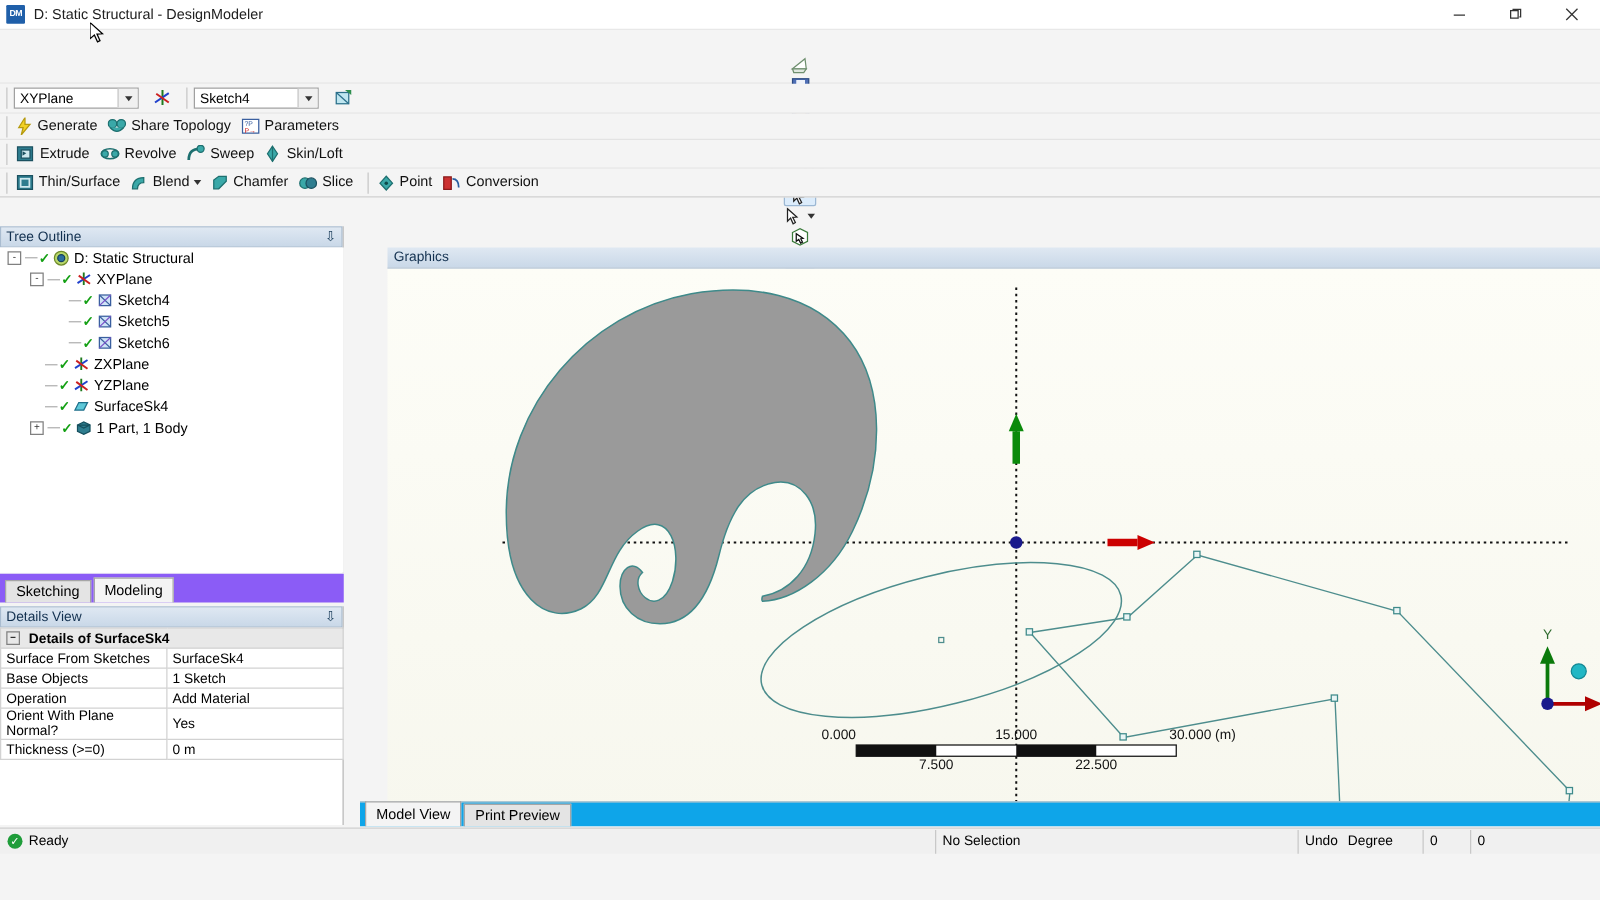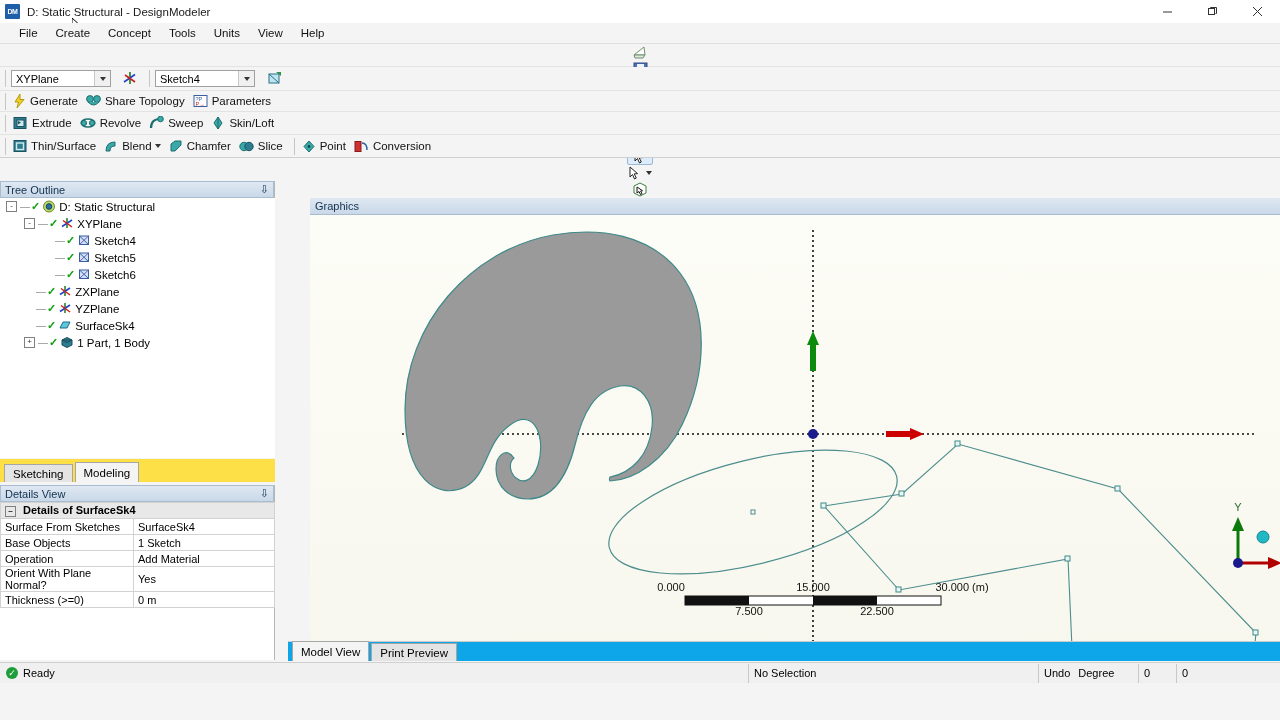--- a/index.html
+++ b/index.html
@@ -62,21 +62,21 @@
   #tree-panel{position:absolute;left:0;top:181px;width:275px;height:277px;background:#fff;
     border-right:1px solid #b6b6b6;box-sizing:border-box;}
   #tree-body{position:absolute;left:0;top:17px;width:275px;height:260px;background:#fff;overflow:hidden;}
   .tnode{display:flex;align-items:center;height:17px;padding-left:4px;font-size:11.5px;white-space:nowrap;}
   .expander{width:9px;height:9px;border:1px solid #808080;background:#fff;font-size:8px;
     line-height:7px;text-align:center;color:#333;margin-right:3px;flex:none;}
   .tline{color:#909090;font-size:10px;margin-right:1px;}
   .chk{color:#14a014;font-weight:bold;font-size:11px;margin-right:2px;}
   .ticon{width:14px;height:13px;margin-right:3px;flex:none;}
 
-  .tabs{position:absolute;left:0;top:459px;width:275px;height:23px;background:#fde047;
+  .tabs{position:absolute;left:0;top:459px;width:275px;height:23px;background:#8b5cf6;
     display:flex;align-items:flex-end;padding-left:4px;box-sizing:border-box;}
   .tab{height:17px;padding:0 8px;font-size:11.5px;display:flex;align-items:center;
     border:1px solid #a6a6a6;border-bottom:none;background:#e4e4e4;margin-right:2px;}
   .tab.active{background:#f4f4f4;height:19px;}
 
   #details-panel{position:absolute;left:0;top:485px;width:275px;height:175px;background:#fff;
     border-right:1px solid #b6b6b6;box-sizing:border-box;}
   .dtable{position:absolute;left:0;top:17px;width:275px;font-size:11px;border-collapse:collapse;}
   .dtable td{border:1px solid #d2d2d2;height:16px;padding:0 4px;box-sizing:border-box;}
   .drow-hdr td{background:#e8e8e8;font-weight:bold;}
@@ -139,29 +139,20 @@
             <line x1="10" y1="1" x2="1" y2="10" stroke="#333"></line>
           </svg>
       </div>
     </div>
   </div>
 
   <svg class="cursor" width="13" height="18">
     <polygon points="0,0 0,13 3.5,10 6,15.5 8,14.5 5.6,9.3 10,9" fill="#fff" stroke="#000" stroke-width="1"></polygon>
   </svg>
 
-  <div class="menubar">
-    <div class="menu-item">File</div>
-    <div class="menu-item">Create</div>
-    <div class="menu-item">Concept</div>
-    <div class="menu-item">Tools</div>
-    <div class="menu-item">Units</div>
-    <div class="menu-item">View</div>
-    <div class="menu-item">Help</div>
-  </div>
 
   <div class="tbrow" id="tb1">
     <div class="sep"></div>
     <div class="tbtn">
       <svg width="16" height="15" viewBox="0 0 16 15">
           <polygon points="2,10 12,2 13,10" fill="#fff" stroke="#6f8f6f"></polygon>
           <polygon points="2,10 13,10 11,13 3,13" fill="#dfe7df" stroke="#6f8f6f"></polygon>
         </svg>
     </div>
     <div class="tbtn">

